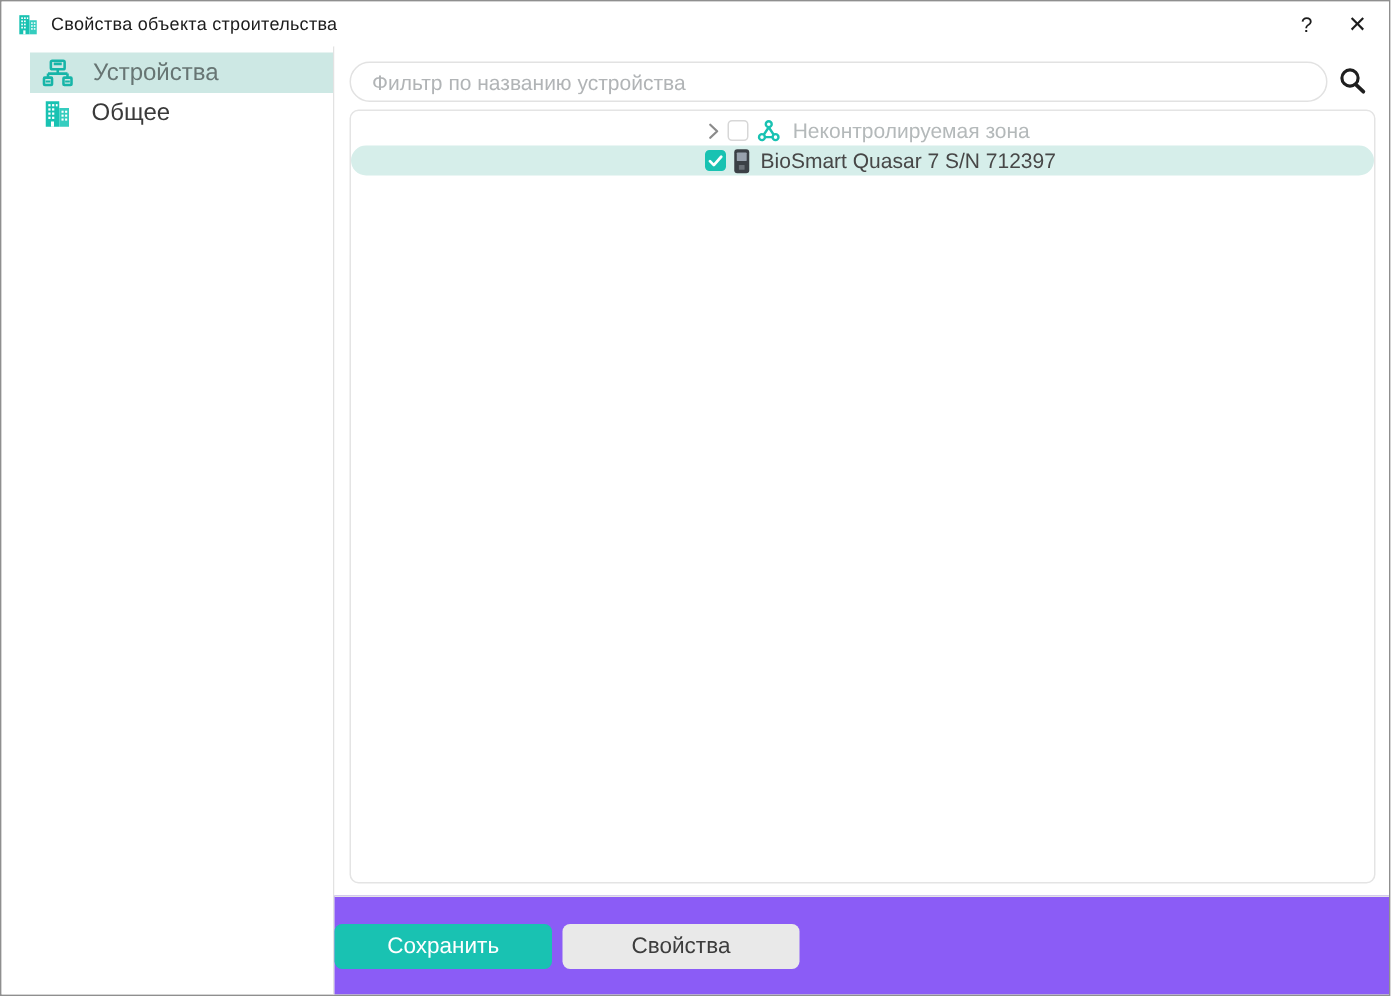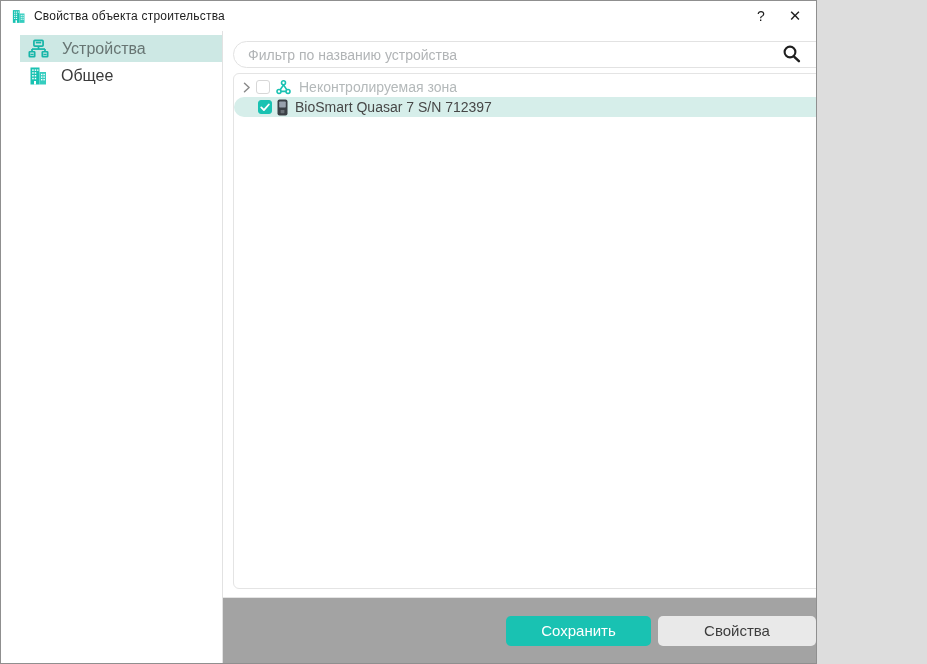--- a/index.html
+++ b/index.html
@@ -1,18 +1,18 @@
 <!DOCTYPE html>
 <html style="--accent: #19c2b2; --accent-light: #cde8e4; --row-highlight: #d6eeea;"><head>
 <meta charset="utf-8">
 <style>
   html,body{margin:0;padding:0;background:#ddd;}
   *{box-sizing:border-box;}
   .window{
-    position:relative;width:817px;height:664px;background:#fff;
+    position:relative;width:927px;height:664px;background:#fff;
     border:1px solid #8f8f8f;overflow:hidden;
     font-family:"Liberation Sans",sans-serif;color:#3d3d3d;
   }
   
   .titlebar{position:absolute;left:0;top:0;width:100%;height:30px;display:flex;align-items:center;padding-left:10px;background:#fff;}
   .titlebar .app-icon{width:15px;height:15px;flex:0 0 auto;margin-right:8px;}
   .title-text{font-size:12px;color:#1c1c1c;letter-spacing:.2px;}
   .titlebar-spacer{flex:1;}
   .tb-btn{width:34px;height:30px;display:flex;align-items:center;justify-content:center;font-size:14px;color:#1c1c1c;cursor:default;background:transparent;border:none;font-family:inherit;}
   .tb-btn.close{font-size:15px;margin-right:4px;}
@@ -27,32 +27,32 @@
     position:absolute;left:10px;top:10px;width:652px;height:27px;
     border:1px solid #e2e2e2;border-radius:14px;padding:0 14px;
     font-size:14px;font-family:inherit;color:#000000;outline:none;
   }
   .filter-input::placeholder{color:#b1b4b6;}
   .search-btn{position:absolute;top:12px;right:13px;width:22px;height:22px;padding:0;border:none;background:transparent;cursor:pointer;}
   .list-panel{
     position:absolute;left:10px;top:42px;width:684px;height:516px;
     border:1px solid #e4e4e4;border-radius:6px;background:#fff;padding-top:3px;overflow:hidden;
   }
-  .tree-row{height:20px;display:flex;align-items:center;font-size:14px;}
+  .tree-row{height:20px;display:flex;align-items:center;font-size:14px;justify-content:center;}
   .tree-row.zone{padding-left:6px;color:#b4b9ba;}
   .tree-row.device{padding-left:24px;background:var(--row-highlight);color:#474747;border-radius:10px;}
   .chevron{width:14px;height:14px;display:flex;align-items:center;justify-content:center;margin-right:2px;}
   .cbx{width:14px;height:14px;border-radius:3px;flex:0 0 auto;margin-right:5px;}
   .cbx.unchecked{background:#fff;border:1px solid #d7d7d7;}
   .cbx.checked{background:var(--accent);border:1px solid var(--accent);display:flex;align-items:center;justify-content:center;}
   .row-icon{flex:0 0 auto;margin-right:7px;display:flex;align-items:center;}
   
   .footer{
-    position:absolute;left:222px;right:0;bottom:0;height:66px;background:#a3a3a3;
-    border-top:1px solid #e4e4e4;display:flex;align-items:center;justify-content:flex-end;
+    position:absolute;left:222px;right:0;bottom:0;height:66px;background:#8b5cf6;
+    border-top:1px solid #e4e4e4;display:flex;align-items:center;
     gap:7px;
   }
   .btn{height:30px;border:none;border-radius:5px;font-size:15px;font-family:inherit;cursor:pointer;}
   .btn-save{width:145px;background:var(--accent);color:#fff;}
   .btn-close{width:158px;background:#e9e9e9;color:#3d3d3d;}
 </style>
 </head>
 <body>
 
 <div class="window">

